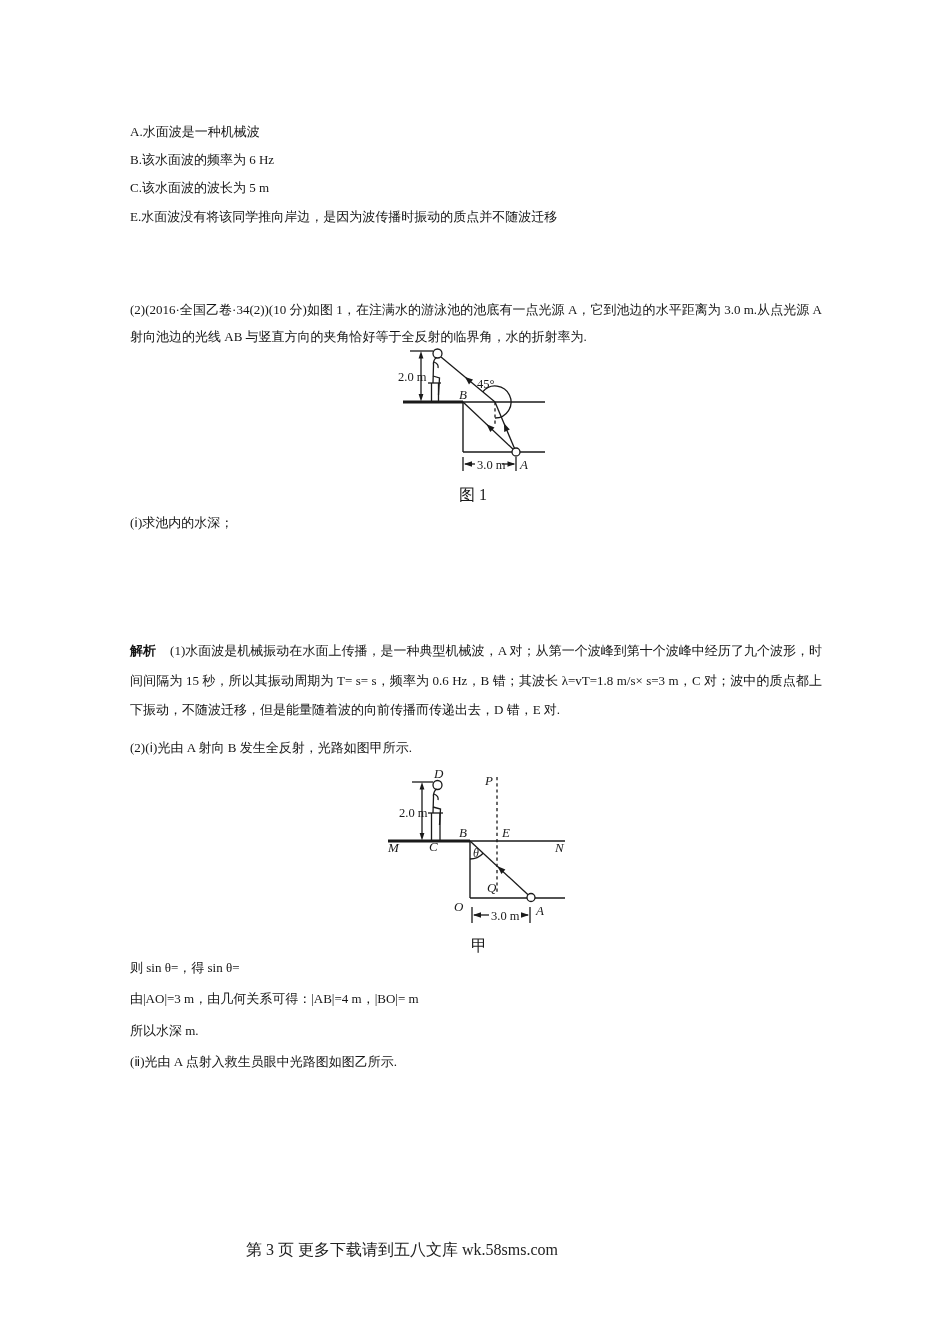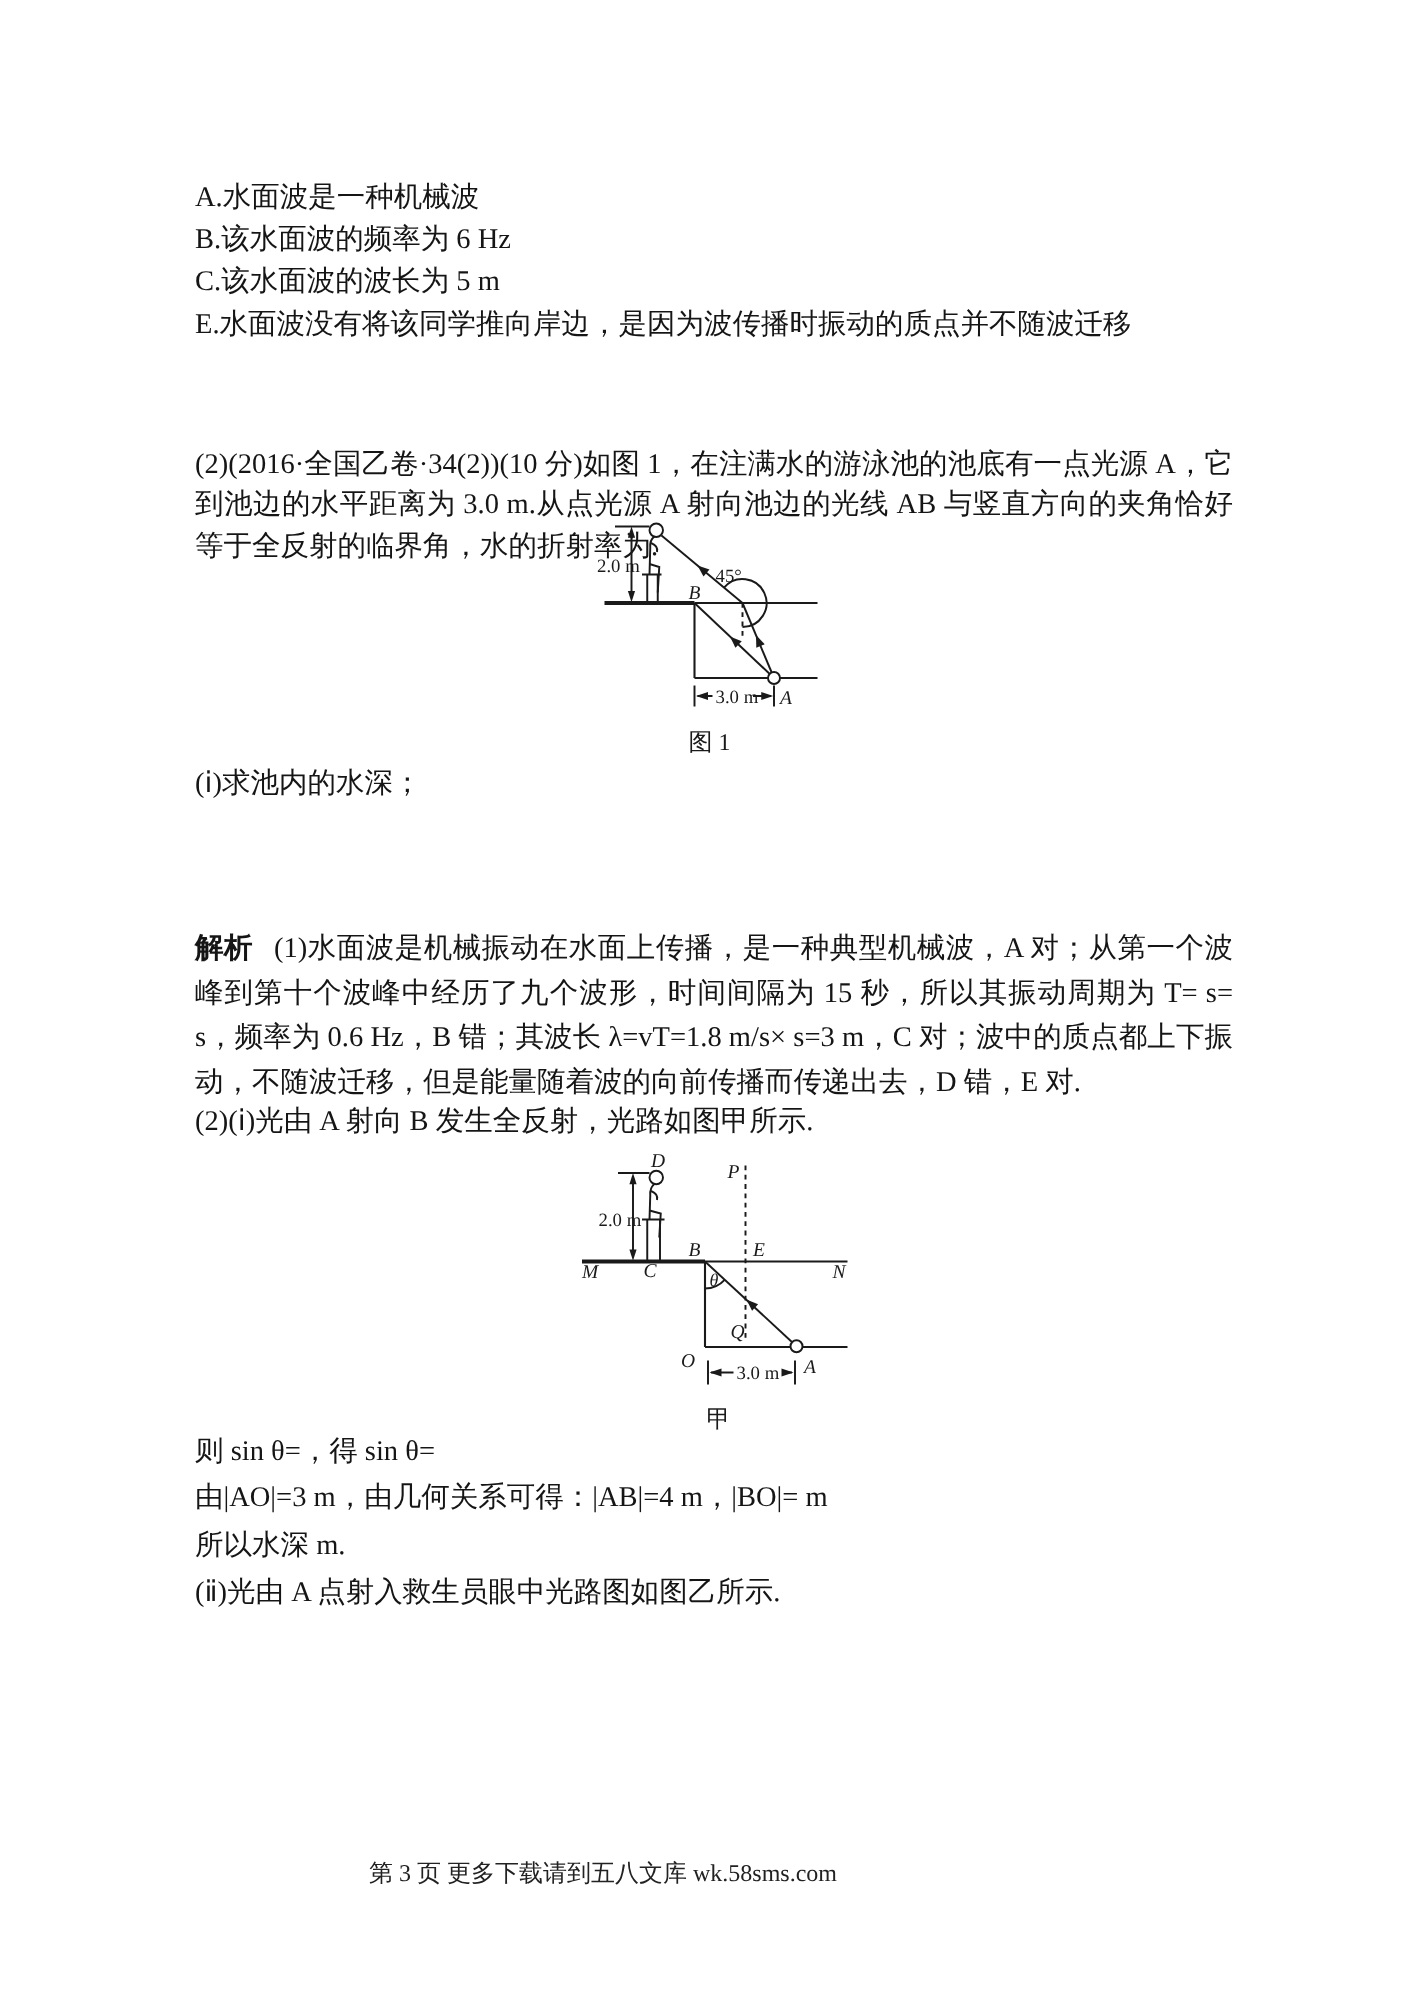--- a/index.html
+++ b/index.html
@@ -7,28 +7,28 @@
     position:relative;
     width:950px;height:1344px;
     background:#ffffff;
     font-family:"Liberation Serif", serif;
     color:#151515;
     overflow:hidden;
     margin:0 auto;
   }
   .tblock{
     position:absolute;left:130px;width:692px;
-    font-size:19px;
+    font-size:13px;
   }
   .tblock p{margin:0;}
   .justify{text-align:justify;text-justify:inter-character;}
   #options{top:118px;line-height:28.2px;}
   #problem{top:256px;line-height:27.3px;margin-top:40px;}
   #questions{top:509px;line-height:28.2px;}
-  #analysis{top:618px;line-height:29.6px;}
+  #analysis{top:636px;line-height:29.6px;}
   .analysis-label{font-weight:bold;margin-right:14px;}
   #step1{top:734px;line-height:28px;}
   #worklines{top:952px;line-height:31.3px;}
   #footer{
     position:absolute;top:1240px;left:0;width:804px;
     text-align:center;font-size:16px;line-height:20px;color:#222;
   }
   .fig{position:absolute;}
   #fig1{left:395px;top:345px;}
   #figjia{left:385px;top:765px;}

